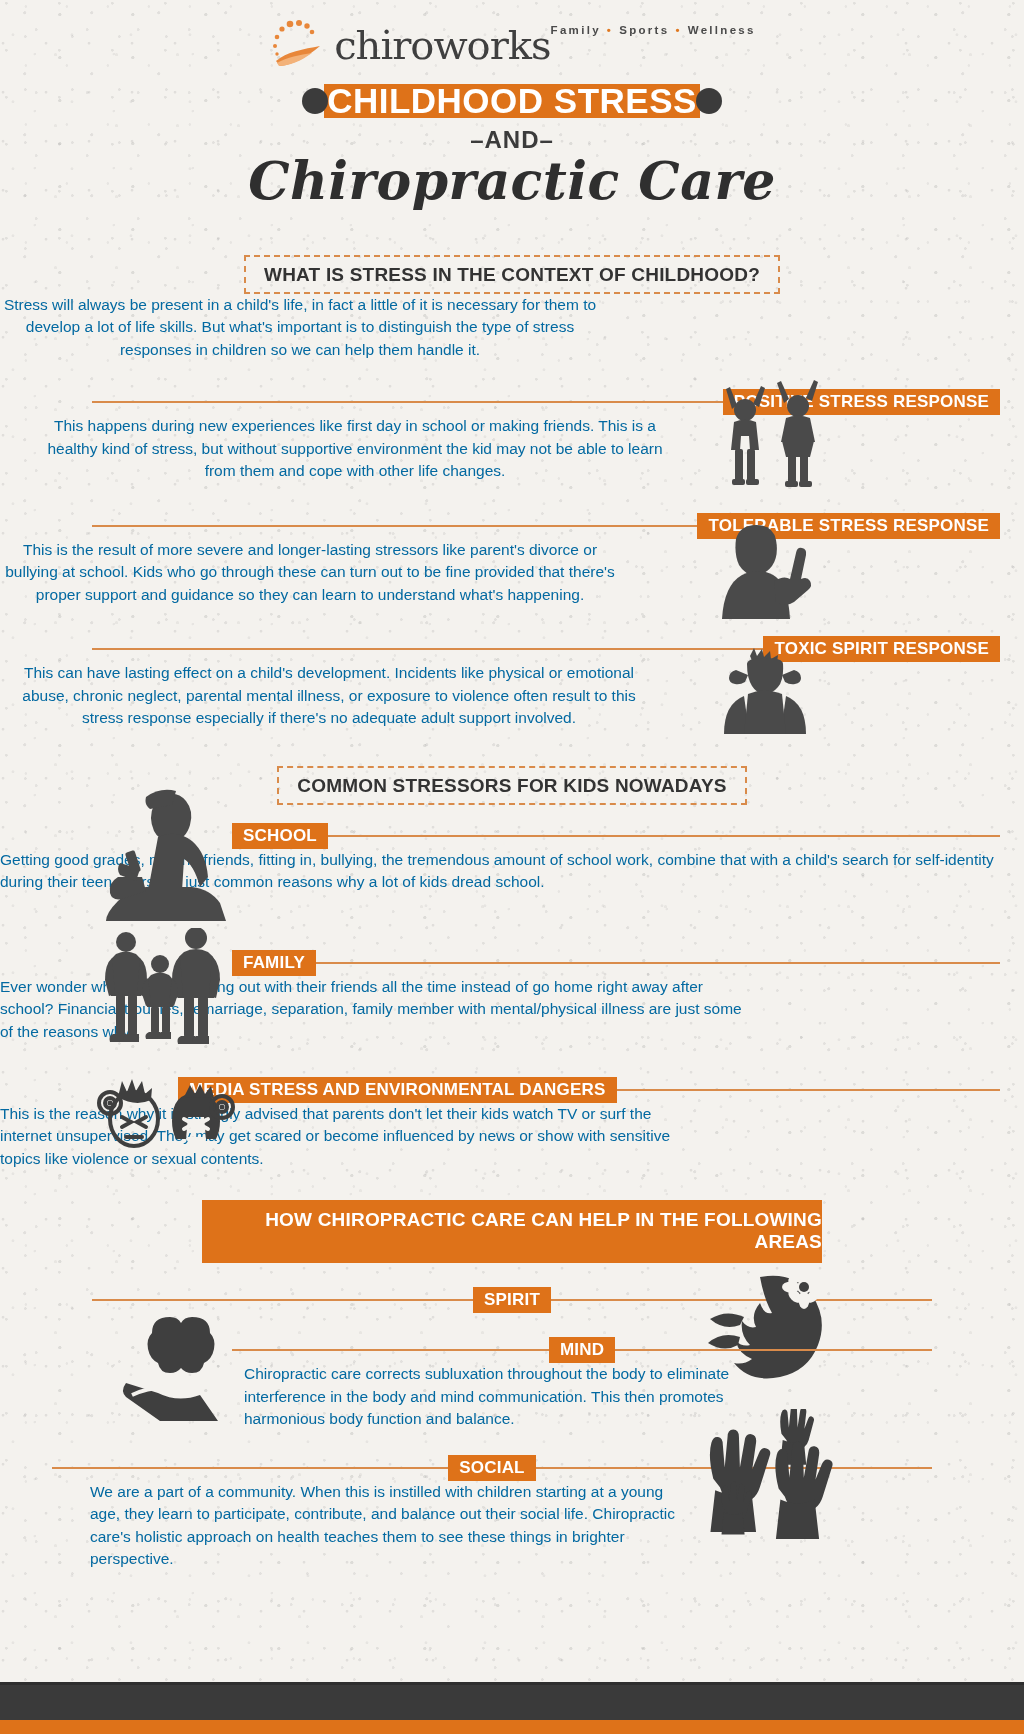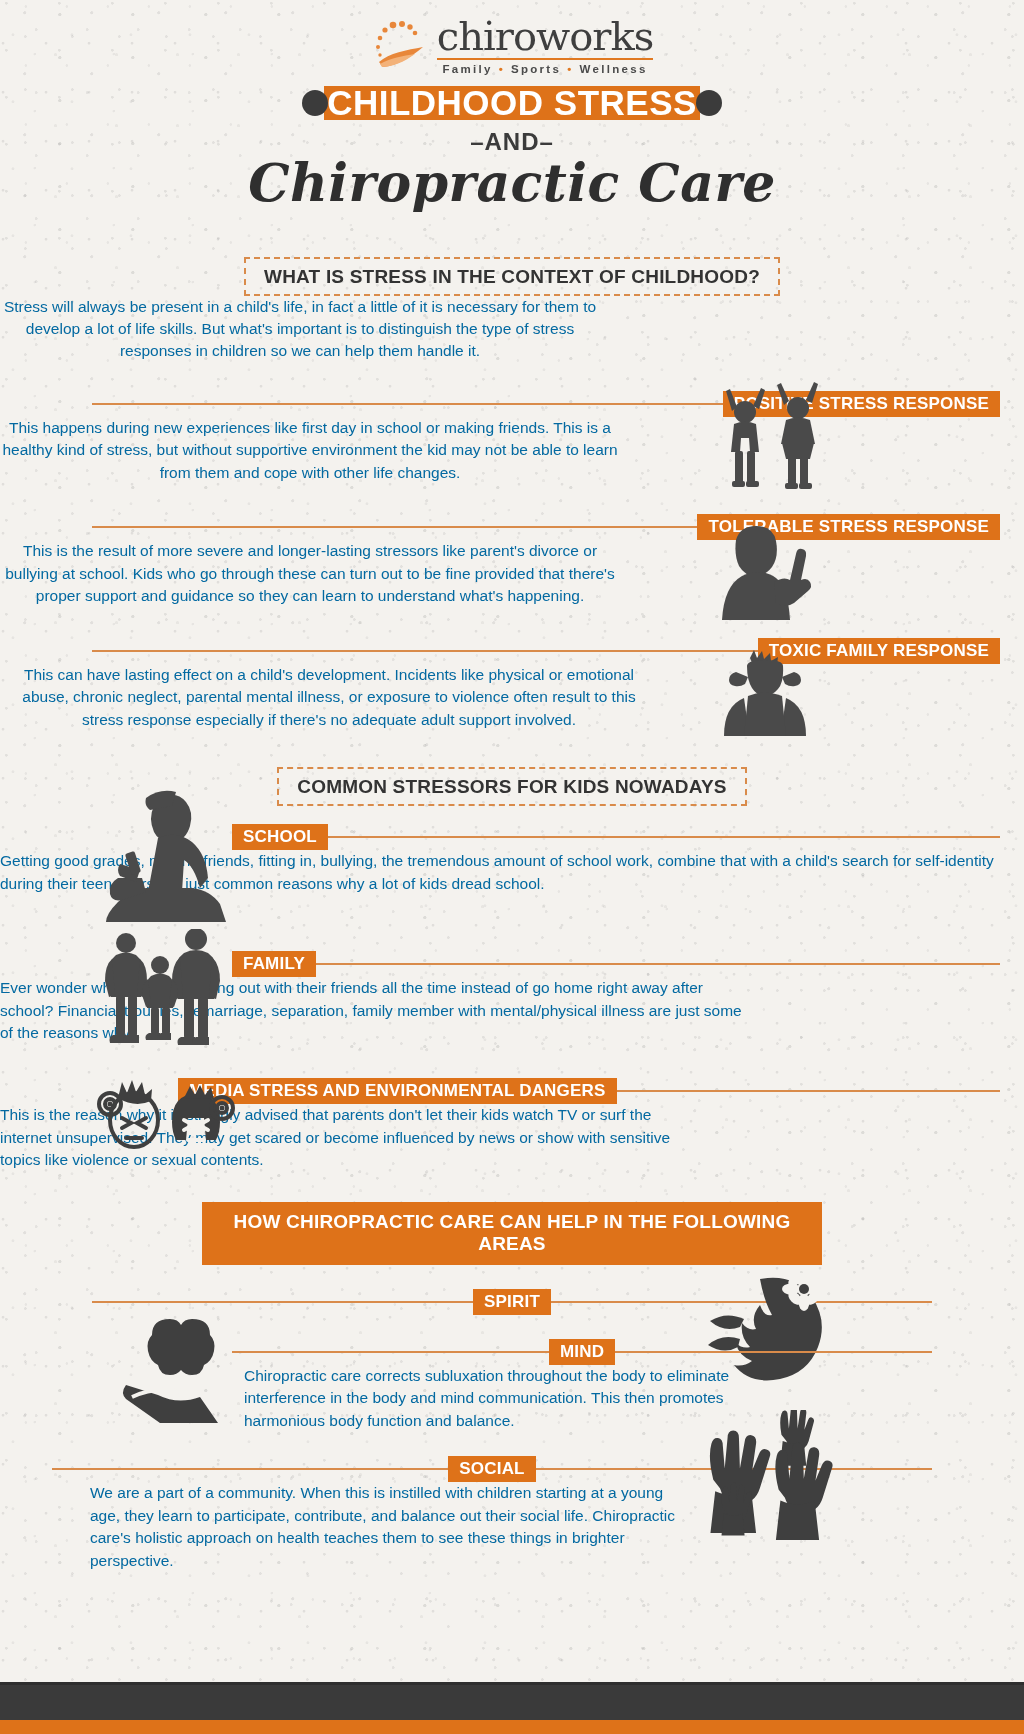--- a/index.html
+++ b/index.html
@@ -28,21 +28,21 @@
       radial-gradient(circle at 71% 47%, rgba(145,145,145,.16) 0 1.2px, transparent 1.7px);
     background-size:53px 47px,67px 61px,41px 59px,73px 43px,59px 67px,47px 53px,61px 71px,43px 49px,79px 57px,51px 63px;
     pointer-events:none;
   }
   .page{position:relative;z-index:2;width:1024px;}
 
   
   .logo-wrap{display:flex;justify-content:center;align-items:flex-start;padding-top:16px;}
   .logo{display:flex;align-items:center;gap:6px;}
   .logo-mark{width:60px;height:58px;flex:0 0 auto;}
-  .logo-text{display:flex;flex-direction:column;line-height:1;}
+  .logo-text{display:flex;flex-direction:row;line-height:1;}
   .logo-word{font-family:"DejaVu Serif",serif;font-size:40px;color:#3f3f3f;letter-spacing:-1px;}
   .logo-rule{height:2px;background:#e07820;margin:2px 0 4px 0;}
   .logo-tag{font-size:11.5px;letter-spacing:2.3px;color:#4a4a4a;font-weight:bold;display:flex;gap:6px;justify-content:center;}
   .logo-dot{color:#e07820;}
 
   
   .banner{position:relative;margin:10px auto 0 auto;width:420px;height:34px;}
   .banner-bar{position:absolute;left:22px;right:22px;top:0;height:34px;background:#de7219;}
   .banner-text{position:absolute;left:0;right:0;top:0;height:34px;line-height:34px;
       text-align:center;color:#fff;font-size:35px;font-weight:bold;letter-spacing:.5px;}
@@ -81,21 +81,21 @@
   
   .row-center{margin:0 92px 0 92px;}
 
   .sec{position:relative;}
   .txt-center{width:600px;margin:12px auto 0 auto;text-align:center;}
   .txt-left{margin:12px 180px 0 232px;text-align:left;}
 
   
   .wide-banner{
     margin:30px auto 8px auto;width:620px;background:#de7219;color:#fff;
-    text-align:center;font-size:19px;font-weight:bold;padding:9px 0 10px 0;letter-spacing:.2px;
+    text-align:right;font-size:19px;font-weight:bold;padding:9px 0 10px 0;letter-spacing:.2px;
   }
 
   
   .ill{position:absolute;}
   .ill svg{display:block;}
 
   
   .footer-dark{position:absolute;left:0;right:0;top:1682px;height:38px;background:#3a3a3a;}
   .footer-dark:after{content:"";position:absolute;left:0;right:0;top:0;height:3px;background:#2e2e2e;}
   .footer-orange{position:absolute;left:0;right:0;top:1720px;height:14px;background:#de7219;}
@@ -149,21 +149,21 @@
   <div class="script-title">Chiropractic Care</div>
 
   <div class="dashed-head">WHAT IS STRESS IN THE CONTEXT OF CHILDHOOD?</div>
   <p class="body pad-intro">Stress will always be present in a child's life, in fact a little of it is necessary for them to develop a lot of life skills. But what's important is to distinguish the type of stress responses in children so we can help them handle it.</p>
 
   <div class="sec" style="margin-top:28px;">
     <div class="label-row row-right">
       <span class="rule"></span>
       <span class="orange-tag">POSITIVE STRESS RESPONSE</span>
     </div>
-    <p class="body txt-center" style="width:620px;">This happens during new experiences like first day in school or making friends. This is a healthy kind of stress, but without supportive environment the kid may not be able to learn from them and cope with other life changes.</p>
+    <p class="body txt-center" style="width:620px;padding-left:45px;">This happens during new experiences like first day in school or making friends. This is a healthy kind of stress, but without supportive environment the kid may not be able to learn from them and cope with other life changes.</p>
     <div class="ill" style="left:712px;top:-10px;">
       <svg width="118" height="120" viewBox="0 0 118 120" fill="#4a4a4a">
 
         <path d="M20 30 L14 10 L18 8 L25 26 Z"></path>
         <path d="M47 28 L53 9 L49 7 L41 25 Z"></path>
         <circle cx="33" cy="31" r="11"></circle>
         <path d="M22 43 q11 -5 22 0 l3 28 h-9 l-1 -14 h-8 l-1 14 h-9 Z"></path>
         <rect x="23" y="70" width="8" height="32" rx="2"></rect>
         <rect x="35" y="70" width="8" height="32" rx="2"></rect>
         <rect x="20" y="100" width="13" height="6" rx="2"></rect>
@@ -193,21 +193,21 @@
         <path d="M30 16 q4 -14 20 -14 q17 0 20 15 q3 16 -4 26 q-7 9 -17 9 q-10 0 -16 -10 q-5 -11 -3 -26 Z"></path>
         <path d="M16 96 q2 -34 20 -44 q8 -4 16 -4 q10 0 18 6 q12 9 14 42 Z"></path>
         <path d="M68 58 q10 -6 16 -2 l6 -26 q1 -6 6 -5 q5 1 4 7 l-5 24 q6 -3 9 2 q3 5 -2 9 l-14 12 q-9 6 -18 0 Z"></path>
       </svg>
     </div>
   </div>
 
   <div class="sec" style="margin-top:30px;">
     <div class="label-row row-right">
       <span class="rule"></span>
-      <span class="orange-tag">TOXIC FAMILY RESPONSE</span>
+      <span class="orange-tag">TOXIC SPIRIT RESPONSE</span>
     </div>
     <p class="body txt-center" style="width:620px;padding-left:19px;">This can have lasting effect on a child's development. Incidents like physical or emotional abuse, chronic neglect, parental mental illness, or exposure to violence often result to this stress response especially if there's no adequate adult support involved.</p>
     <div class="ill" style="left:706px;top:12px;">
       <svg width="118" height="86" viewBox="0 0 118 86" fill="#4a4a4a">
         <path d="M44 8 l4 -8 l3 8 l5 -7 l2 8 l6 -6 l1 8 l7 -4 l-1 8 q-12 6 -24 0 Z"></path>
         <path d="M41 16 q0 -6 18 -6 q18 0 18 6 q1 16 -5 23 q-6 7 -13 7 q-8 0 -13 -8 q-5 -8 -5 -22 Z"></path>
         <path d="M30 22 q-7 2 -7 8 q0 5 6 6 q5 1 10 -2 l3 -7 Z"></path>
         <path d="M88 22 q7 2 7 8 q0 5 -6 6 q-5 1 -10 -2 l-3 -7 Z"></path>
         <path d="M18 86 q0 -30 20 -38 l6 42 Z"></path>
         <path d="M100 86 q0 -30 -20 -38 l-6 42 Z"></path>

